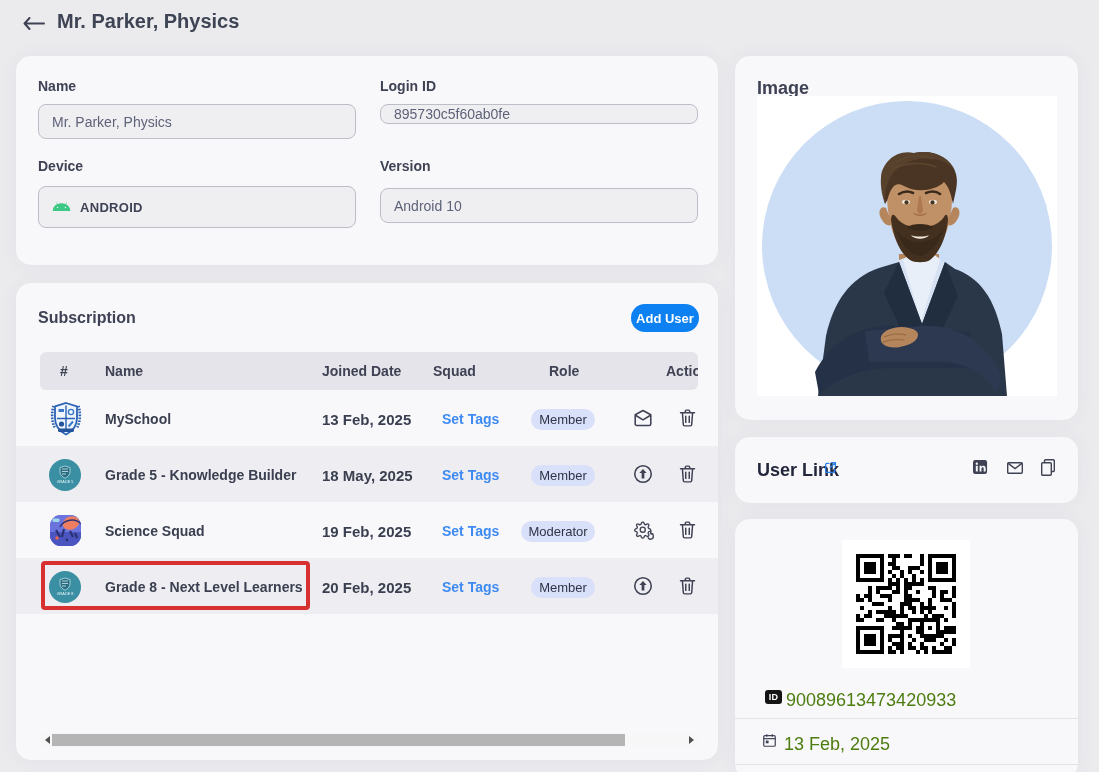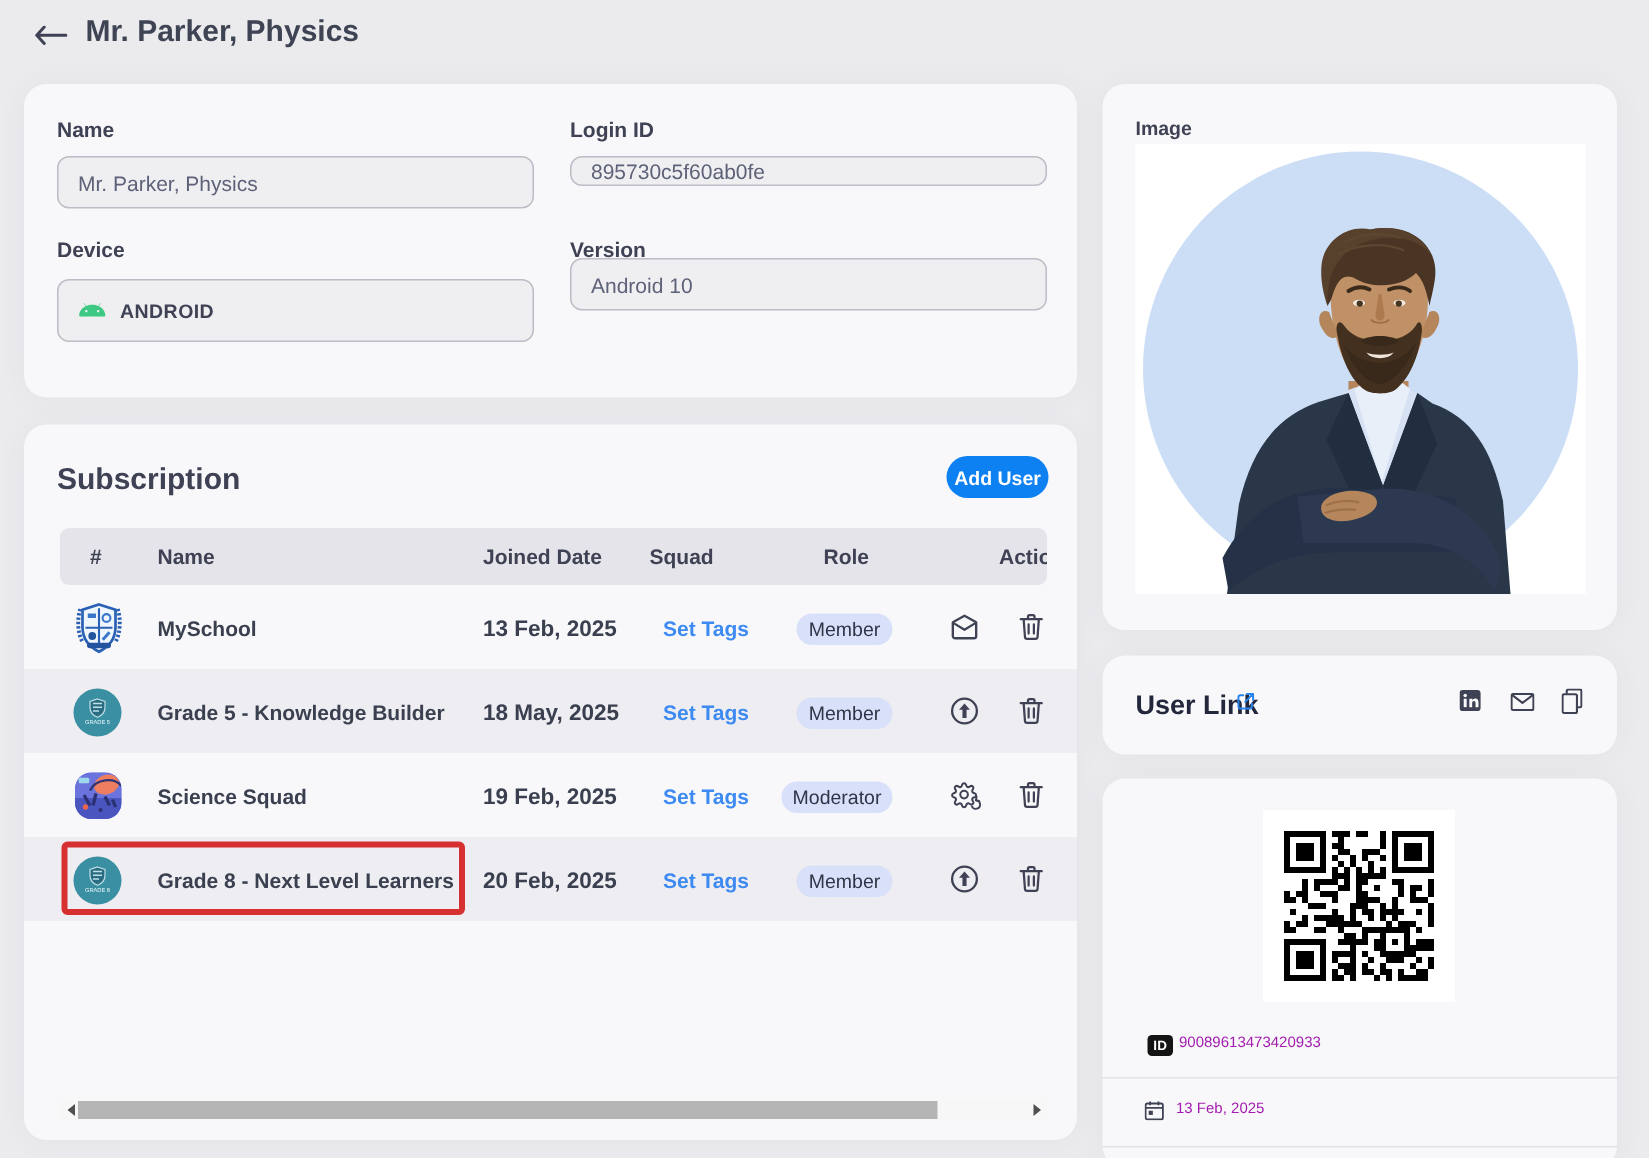--- a/index.html
+++ b/index.html
@@ -8,21 +8,21 @@
 .abs{position:absolute}
 .card{position:absolute;background:#f8f8fa;border-radius:15px;box-shadow:0 0 20px rgba(76,87,125,.05)}
 .lbl{position:absolute;font-size:14px;font-weight:700;color:#3f4254}
 .inp{position:absolute;background:#efeff2;border:1px solid #bcbdc7;border-radius:8px;font-size:14px;color:#5e6278;display:flex;align-items:center;padding-left:13px}
 .th{position:absolute;font-size:14px;font-weight:700;color:#3f4254;top:0;height:38px;display:flex;align-items:center}
 .name{font-size:14px;font-weight:700;color:#3a4050}
 .date{font-size:15px;font-weight:700;color:#3a4050}
 .settags{font-size:14px;font-weight:700;color:#3d8bf2}
 .pill{position:absolute;background:#d9e0f9;border-radius:11px;height:21px;display:flex;align-items:center;justify-content:center;font-size:13px;font-weight:400;color:#2f3547}
 .gray{background:#eeedf1}
-.muted{font-size:10px;color:#a21caf}
+.muted{font-size:18px;color:#4d7c0f}
 </style>
 </head>
 <body>
 
 <svg class="abs" style="left:23px;top:17px" width="22" height="13" viewBox="0 0 22 13">
     <path d="M6.5 1 L1.5 6.5 L6.5 12 M1.5 6.5 H21" stroke="#3f4254" stroke-width="2" fill="none" stroke-linecap="round" stroke-linejoin="round"></path>
   </svg>
 <div class="abs" style="left:57px;top:10px;font-size:20px;font-weight:700;color:#3e4454">Mr. Parker, Physics</div>
 
 <div class="card" style="left:16px;top:56px;width:702px;height:209px"></div>
@@ -31,24 +31,24 @@
 <div class="lbl" style="left:380px;top:78px">Login ID</div>
 <div class="inp" style="left:380px;top:104px;width:318px;height:20px">895730c5f60ab0fe</div>
 <div class="lbl" style="left:38px;top:158px">Device</div>
 <div class="inp" style="left:38px;top:186px;width:318px;height:42px">
   <svg width="19" height="12" viewBox="0 0 24 14" style="margin-right:9px">
       <path fill="#3dc983" d="M17.5 3.5l1.8-2.6c.1-.2-.2-.4-.3-.2l-1.9 2.6C15.7 2.6 14 2.2 12 2.2s-3.7.4-5.1 1.1L5 .7c-.1-.2-.4 0-.3.2l1.8 2.6C3.3 5 1 7.8 1 11.3c0 .4.3.7.7.7h20.6c.4 0 .7-.3.7-.7 0-3.5-2.3-6.3-5.5-7.8zM7 8.6c-.6 0-1-.4-1-1s.4-1 1-1 1 .4 1 1-.4 1-1 1zm10 0c-.6 0-1-.4-1-1s.4-1 1-1 1 .4 1 1-.4 1-1 1z"></path>
     </svg>
   <span style="font-weight:700;font-size:13px;color:#3f4254;letter-spacing:.3px">ANDROID</span>
 </div>
 <div class="lbl" style="left:380px;top:158px">Version</div>
-<div class="inp" style="left:380px;top:172px;width:318px;height:35px">Android 10</div>
+<div class="inp" style="left:380px;top:188px;width:318px;height:35px">Android 10</div>
 
 <div class="card" style="left:16px;top:283px;width:702px;height:477px;overflow:hidden">
-  <div class="abs" style="left:22px;top:26px;font-size:20px;font-weight:700;color:#3f4254">Subscription</div>
+  <div class="abs" style="left:22px;top:26px;font-size:16px;font-weight:700;color:#3f4254">Subscription</div>
   <div class="abs" style="left:615px;top:21px;width:68px;height:28px;background:#0d80f2;border-radius:14px;color:#ffffff;font-size:13px;font-weight:700;display:flex;align-items:center;justify-content:center">Add User</div>
 
   <div class="abs gray" style="left:0;top:163px;width:702px;height:56px"></div>
   <div class="abs gray" style="left:0;top:275px;width:702px;height:56px"></div>
 
   <div class="abs" style="left:24px;top:69px;width:658px;height:333px;overflow:hidden">
 
     <div class="abs" style="left:0;top:0;width:658px;height:38px;background:#e5e4ea;border-radius:6px"></div>
     <div class="th" style="left:20px">#</div>
     <div class="th" style="left:65px">Name</div>
@@ -155,21 +155,21 @@
         <div style="width:0;height:0;border-right:5px solid #505050;border-top:4px solid transparent;border-bottom:4px solid transparent"></div>
       </div>
     <div class="abs" style="right:0;top:0;width:14px;height:14px;display:flex;align-items:center;justify-content:center">
         <div style="width:0;height:0;border-left:5px solid #505050;border-top:4px solid transparent;border-bottom:4px solid transparent"></div>
       </div>
     <div class="abs" style="left:12px;top:1px;width:573px;height:12px;background:#b5b5b5"></div>
   </div>
 </div>
 
 <div class="card" style="left:735px;top:56px;width:343px;height:364px"></div>
-<div class="lbl" style="left:757px;top:78px;font-size:13px">Image</div>
+<div class="lbl" style="left:757px;top:78px;font-size:18px">Image</div>
 <div class="abs" style="left:757px;top:96px;width:300px;height:300px;background:#fff">
 <svg width="300" height="300" viewBox="0 0 300 300">
   <defs>
         <clipPath id="ic">
           <rect width="300" height="300"></rect>
         </clipPath>
       </defs>
   <g clip-path="url(#ic)">
   <circle cx="150" cy="150" r="145" fill="#cbdef6"></circle>
 

